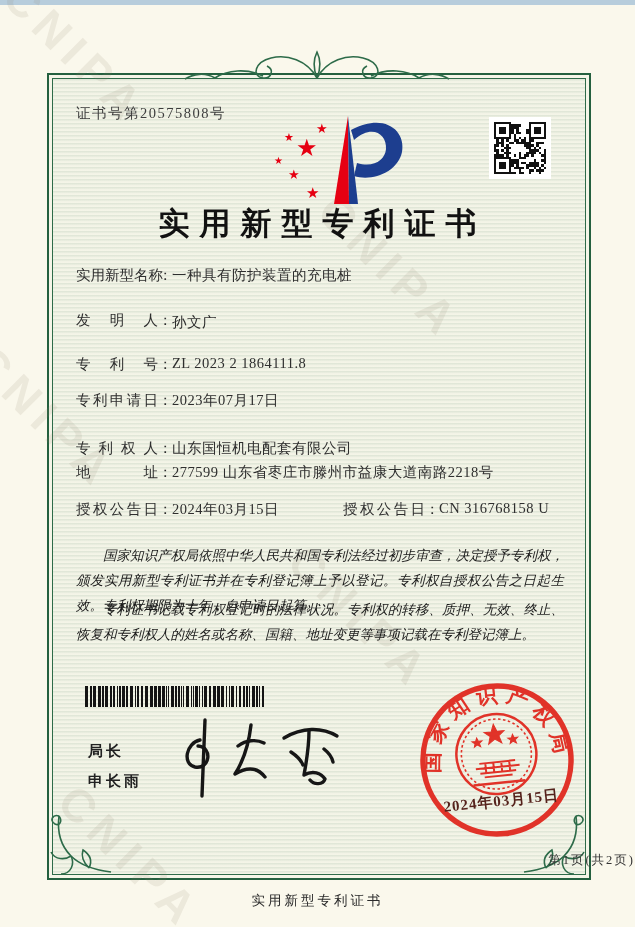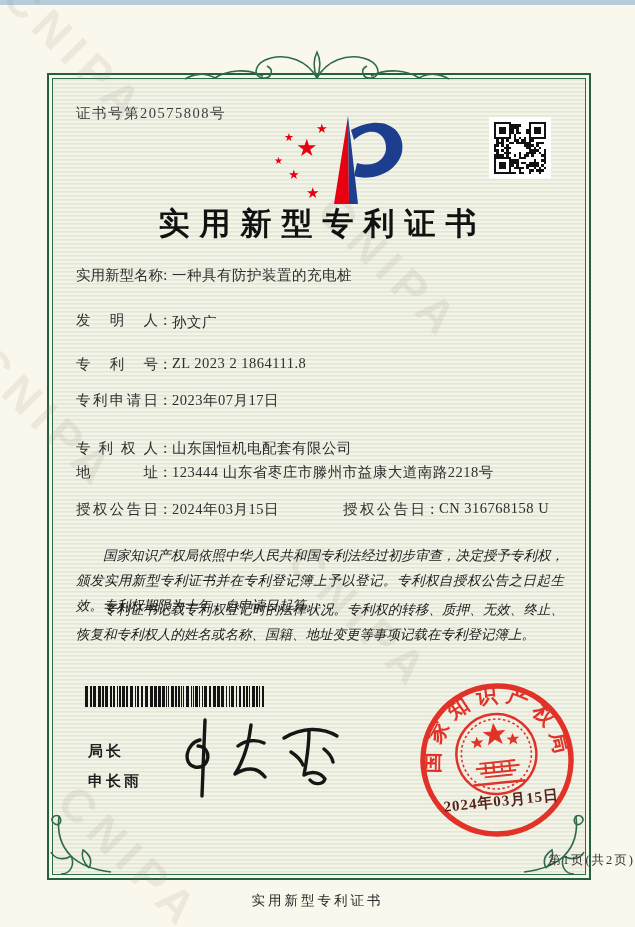--- a/index.html
+++ b/index.html
@@ -568,21 +568,21 @@
 <div class="abs row" style="top:355px;">
   <span class="lbl">专利号</span><span class="colon">：</span><span class="val">ZL 2023 2 1864111.8</span>
 </div>
 <div class="abs row" style="top:391px;">
   <span class="lbl">专利申请日</span><span class="colon">：</span><span class="val">2023年07月17日</span>
 </div>
 <div class="abs row" style="top:439px;">
   <span class="lbl">专利权人</span><span class="colon">：</span><span class="val">山东国恒机电配套有限公司</span>
 </div>
 <div class="abs row" style="top:463px;">
-  <span class="lbl">地址</span><span class="colon">：</span><span class="val">123444 山东省枣庄市滕州市益康大道南路2218号</span>
+  <span class="lbl">地址</span><span class="colon">：</span><span class="val">277599 山东省枣庄市滕州市益康大道南路2218号</span>
 </div>
 <div class="abs row" style="top:500px;">
   <span class="lbl">授权公告日</span><span class="colon">：</span><span class="val">2024年03月15日</span><span class="pair2"><span class="lbl">授权公告日</span><span class="colon">：</span><span class="val">CN 316768158 U</span></span>
 </div>
 
 <div class="abs para" style="top:543px;font-family:Liberation Serif, serif;">国家知识产权局依照中华人民共和国专利法经过初步审查，决定授予专利权，颁发实用新型专利证书并在专利登记簿上予以登记。专利权自授权公告之日起生效。专利权期限为十年，自申请日起算。</div>
 <div class="abs para" style="top:597px;">专利证书记载专利权登记时的法律状况。专利权的转移、质押、无效、终止、恢复和专利权人的姓名或名称、国籍、地址变更等事项记载在专利登记簿上。</div>
 
 <div class="abs barcode" id="barcode"><i style="width: 3px;"></i><s style="width: 2px;"></s><i style="width: 2px;"></i><s style="width: 1px;"></s><i style="width: 3px;"></i><s style="width: 2px;"></s><i style="width: 3px;"></i><s style="width: 1px;"></s><i style="width: 2px;"></i><s style="width: 1px;"></s><i style="width: 3px;"></i><s style="width: 2px;"></s><i style="width: 2px;"></i><s style="width: 1px;"></s><i style="width: 2px;"></i><s style="width: 2px;"></s><i style="width: 1px;"></i><s style="width: 1px;"></s><i style="width: 2px;"></i><s style="width: 1px;"></s><i style="width: 3px;"></i><s style="width: 1px;"></s><i style="width: 2px;"></i><s style="width: 2px;"></s><i style="width: 3px;"></i><s style="width: 2px;"></s><i style="width: 1px;"></i><s style="width: 1px;"></s><i style="width: 2px;"></i><s style="width: 2px;"></s><i style="width: 2px;"></i><s style="width: 2px;"></s><i style="width: 3px;"></i><s style="width: 2px;"></s><i style="width: 3px;"></i><s style="width: 1px;"></s><i style="width: 3px;"></i><s style="width: 1px;"></s><i style="width: 3px;"></i><s style="width: 1px;"></s><i style="width: 3px;"></i><s style="width: 1px;"></s><i style="width: 1px;"></i><s style="width: 1px;"></s><i style="width: 1px;"></i><s style="width: 2px;"></s><i style="width: 3px;"></i><s style="width: 1px;"></s><i style="width: 2px;"></i><s style="width: 1px;"></s><i style="width: 2px;"></i><s style="width: 1px;"></s><i style="width: 1px;"></i><s style="width: 1px;"></s><i style="width: 1px;"></i><s style="width: 2px;"></s><i style="width: 3px;"></i><s style="width: 2px;"></s><i style="width: 1px;"></i><s style="width: 1px;"></s><i style="width: 1px;"></i><s style="width: 1px;"></s><i style="width: 3px;"></i><s style="width: 1px;"></s><i style="width: 1px;"></i><s style="width: 2px;"></s><i style="width: 1px;"></i><s style="width: 1px;"></s><i style="width: 3px;"></i><s style="width: 2px;"></s><i style="width: 2px;"></i><s style="width: 2px;"></s><i style="width: 3px;"></i><s style="width: 1px;"></s><i style="width: 3px;"></i><s style="width: 1px;"></s><i style="width: 3px;"></i><s style="width: 2px;"></s><i style="width: 1px;"></i><s style="width: 2px;"></s><i style="width: 1px;"></i><s style="width: 1px;"></s><i style="width: 3px;"></i><s style="width: 2px;"></s><i style="width: 1px;"></i><s style="width: 2px;"></s><i style="width: 2px;"></i><s style="width: 2px;"></s><i style="width: 2px;"></i><s style="width: 1px;"></s><i style="width: 2px;"></i><s style="width: 1px;"></s><i style="width: 1px;"></i><s style="width: 2px;"></s><i style="width: 3px;"></i><s style="width: 1px;"></s><i style="width: 2px;"></i><s style="width: 1px;"></s><i style="width: 1px;"></i><s style="width: 2px;"></s><i style="width: 2px;"></i><s style="width: 2px;"></s></div>
 

